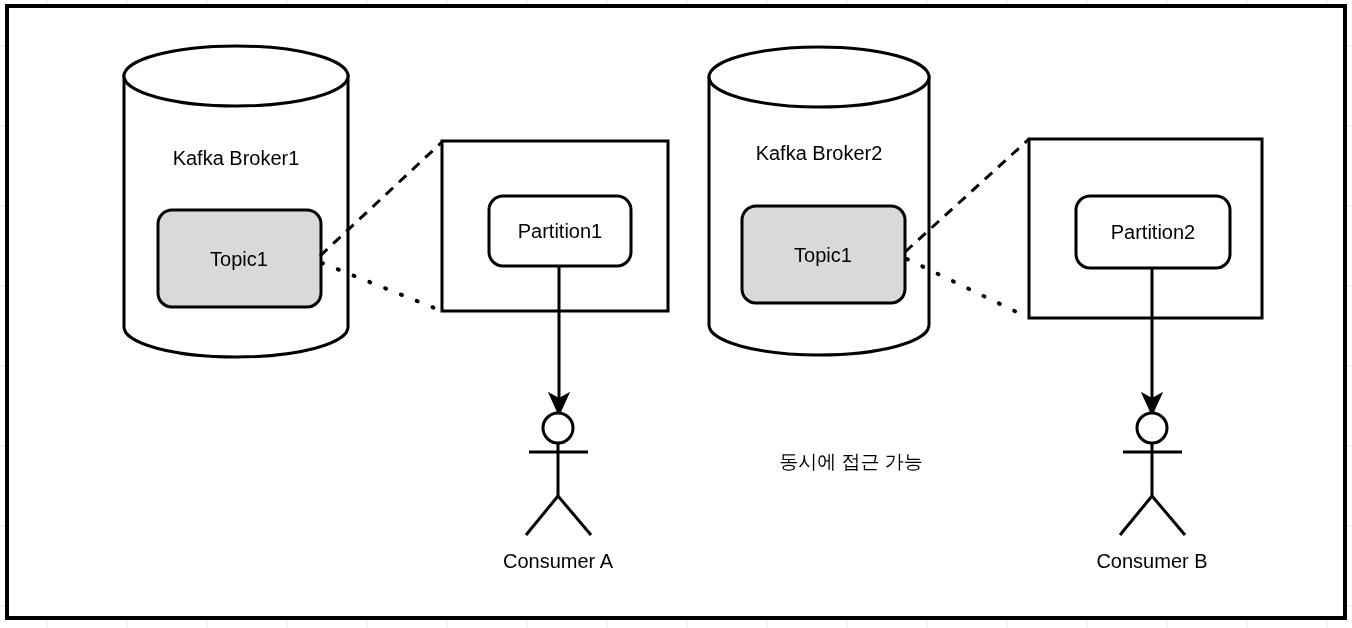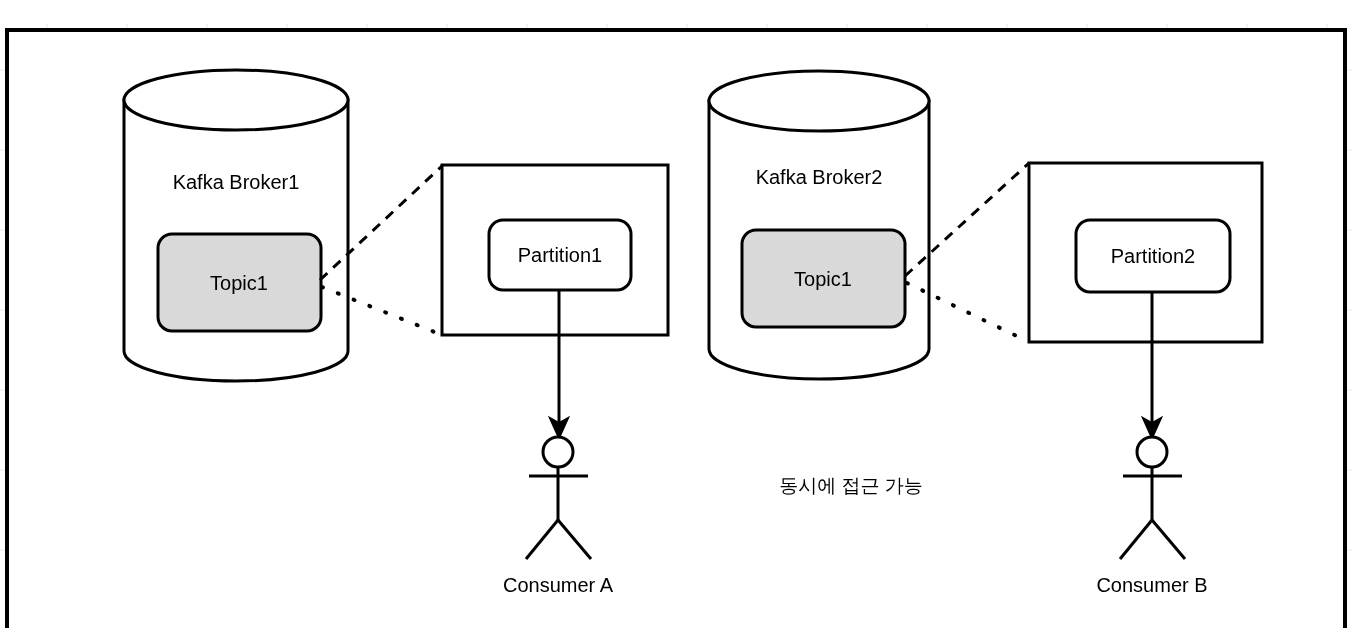--- a/index.html
+++ b/index.html
@@ -11,21 +11,20 @@
     width: 1352px;
     height: 628px;
     overflow: hidden;
     font-family: "Liberation Sans", "DejaVu Sans", sans-serif;
   }
   #canvas {
     position: relative;
     width: 1352px;
     height: 456px;
     background: #ffffff;
-    margin-top: 24px;
   }
   #diagram-svg {
     position: absolute;
     top: 0;
     left: 0;
     width: 1352px;
     height: 628px;
     display: block;
   }
   text {

